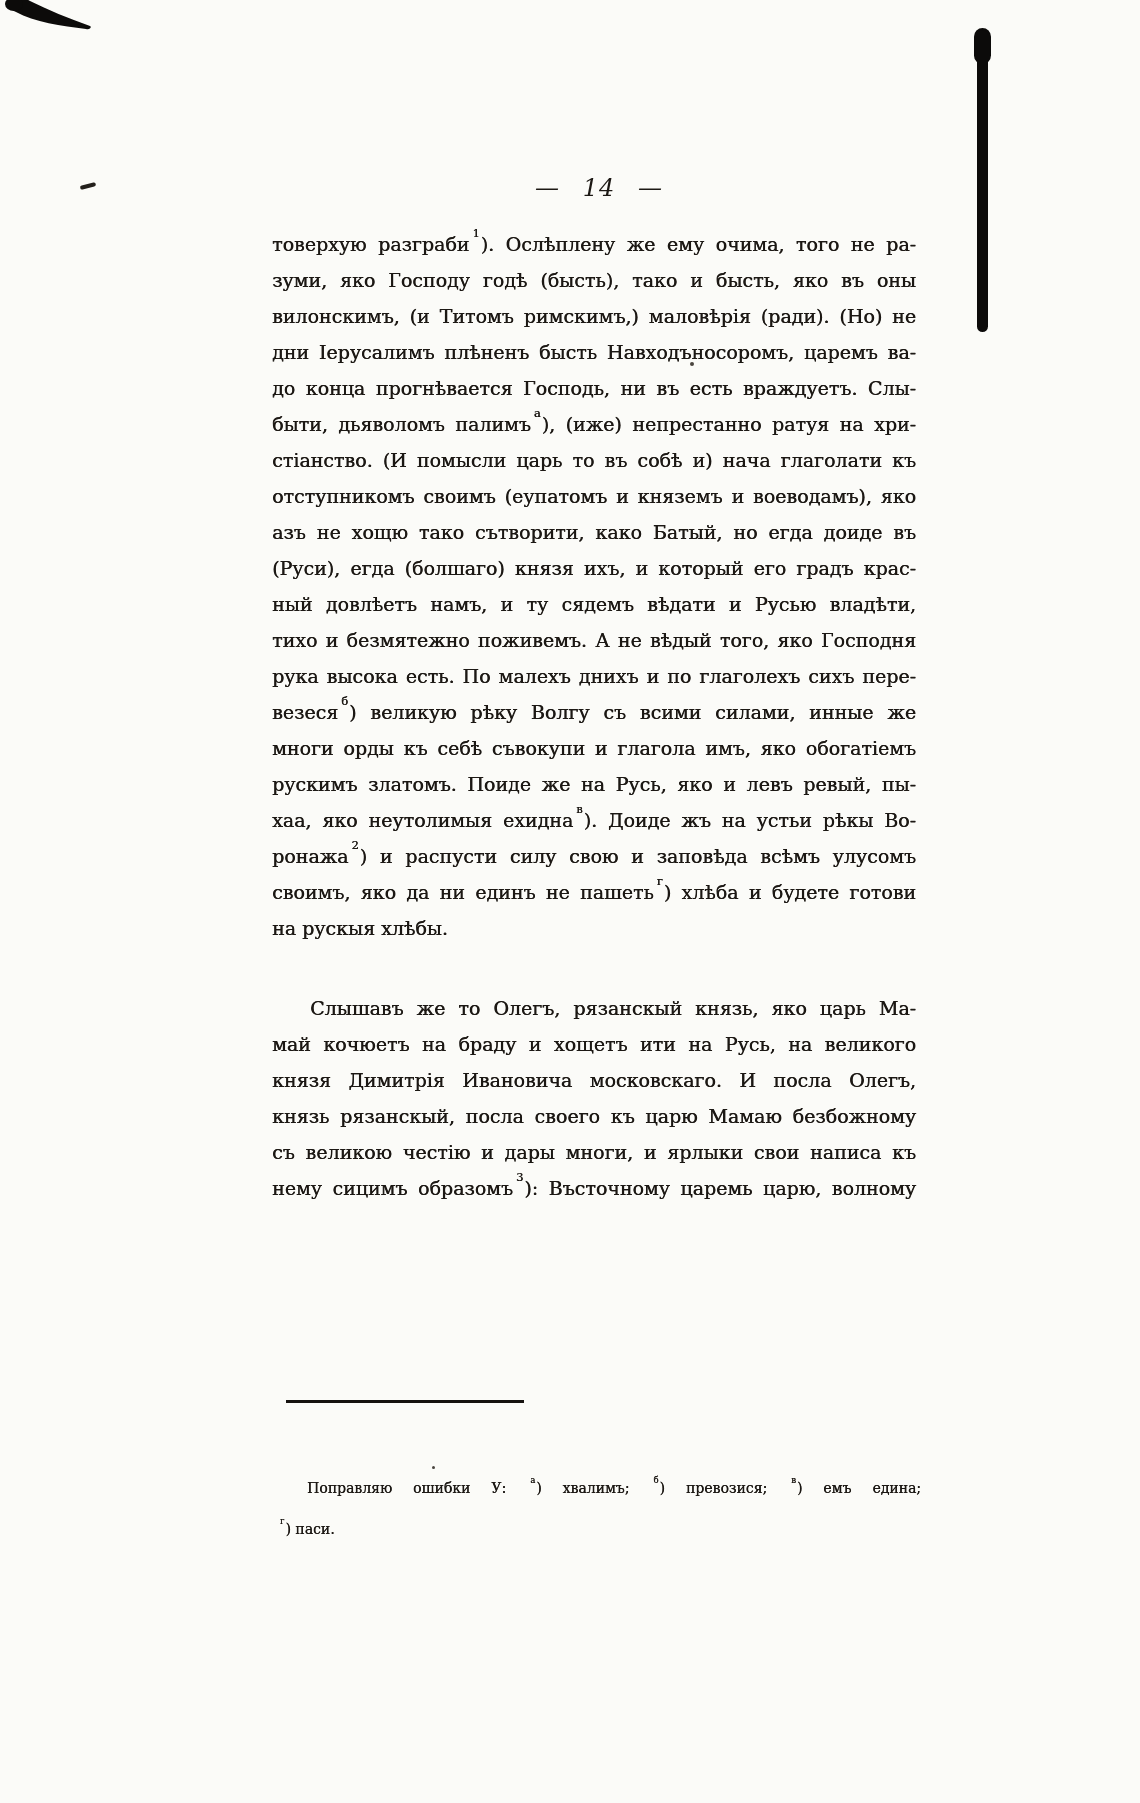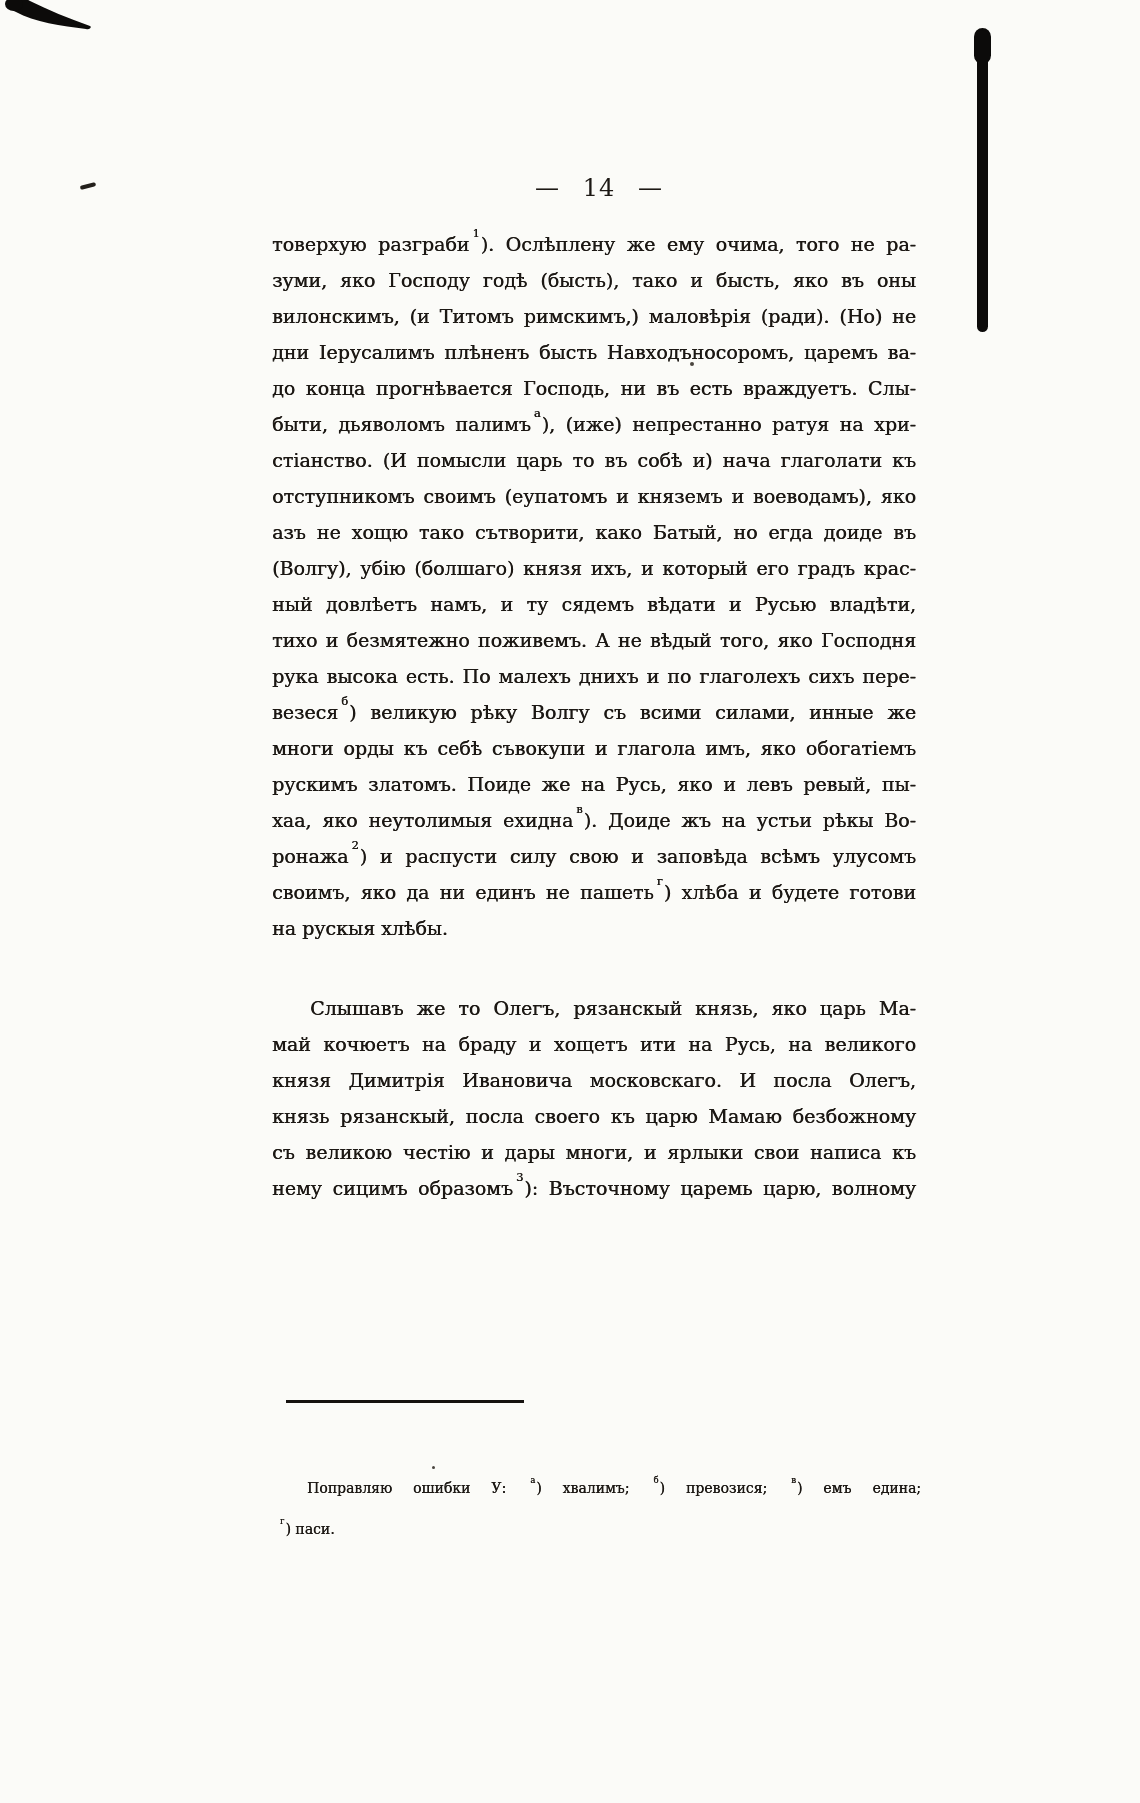--- a/index.html
+++ b/index.html
@@ -19,21 +19,21 @@
   .right-bar  { left:977px; top:30px; width:11px; height:302px; border-radius:6px; }
   .right-lump { left:974px; top:28px; width:17px; height:36px; border-radius:9px; }
   .left-dash  { left:80px; top:184px; width:16px; height:4px; border-radius:2px;
                 transform: rotate(-14deg); background:#23201c; }
   .speck { position:absolute; background:#4a453f; border-radius:50%; }
   .speck-a { left:690px; top:362px; width:4px; height:4px; }
   .speck-b { left:432px; top:1466px; width:3px; height:3px; }
   
   .page-number {
     position:absolute; left:277px; top:174px; width:644px;
-    text-align:center; font-size:24px; letter-spacing:1px; word-spacing:14px;
+    text-align:center; font-size:24px; letter-spacing:1px; word-spacing:14px;font-style:italic;
   }
   
   .text-block {
     position:absolute; left:272px; top:226px; width:644px;
     font-size:19px; line-height:36px;
     text-shadow: 0.4px 0 0 currentColor;
   }
   .line { text-align:justify; text-align-last:justify; }
   .line.last { text-align-last:left; }
   .line.indent { padding-left:38px;margin-top:44px; }
@@ -73,21 +73,21 @@
   <div class="text-block" id="text-block">
       <div class="line">товерхую разграби<sup>1</sup>). Ослѣплену же ему очима, того не ра-</div>
       <div class="line">зуми, яко Господу годѣ (бысть), тако и бысть, яко въ оны</div>
       <div class="line">вилонскимъ, (и Титомъ римскимъ,) маловѣрія (ради). (Но) не</div>
       <div class="line">дни Іерусалимъ плѣненъ бысть Навходъносоромъ, царемъ ва-</div>
       <div class="line">до конца прогнѣвается Господь, ни въ есть враждуетъ. Слы-</div>
       <div class="line">быти, дьяволомъ палимъ<sup>а</sup>), (иже) непрестанно ратуя на хри-</div>
       <div class="line">стіанство. (И помысли царь то въ собѣ и) нача глаголати къ</div>
       <div class="line">отступникомъ своимъ (еупатомъ и княземъ и воеводамъ), яко</div>
       <div class="line">азъ не хощю тако сътворити, како Батый, но егда доиде въ</div>
-      <div class="line">(Волгу), убію (болшаго) князя ихъ, и который его градъ крас-</div>
+      <div class="line">(Руси), егда (болшаго) князя ихъ, и который его градъ крас-</div>
       <div class="line">ный довлѣетъ намъ, и ту сядемъ вѣдати и Русью владѣти,</div>
       <div class="line">тихо и безмятежно поживемъ. А не вѣдый того, яко Господня</div>
       <div class="line">рука высока есть. По малехъ днихъ и по глаголехъ сихъ пере-</div>
       <div class="line">везеся<sup>б</sup>) великую рѣку Волгу съ всими силами, инные же</div>
       <div class="line">многи орды къ себѣ съвокупи и глагола имъ, яко обогатіемъ</div>
       <div class="line">рускимъ златомъ. Поиде же на Русь, яко и левъ ревый, пы-</div>
       <div class="line">хаа, яко неутолимыя ехидна<sup>в</sup>). Доиде жъ на устьи рѣкы Во-</div>
       <div class="line">ронажа<sup>2</sup>) и распусти силу свою и заповѣда всѣмъ улусомъ</div>
       <div class="line">своимъ, яко да ни единъ не пашеть<sup>г</sup>) хлѣба и будете готови</div>
       <div class="line last">на рускыя хлѣбы.</div>

